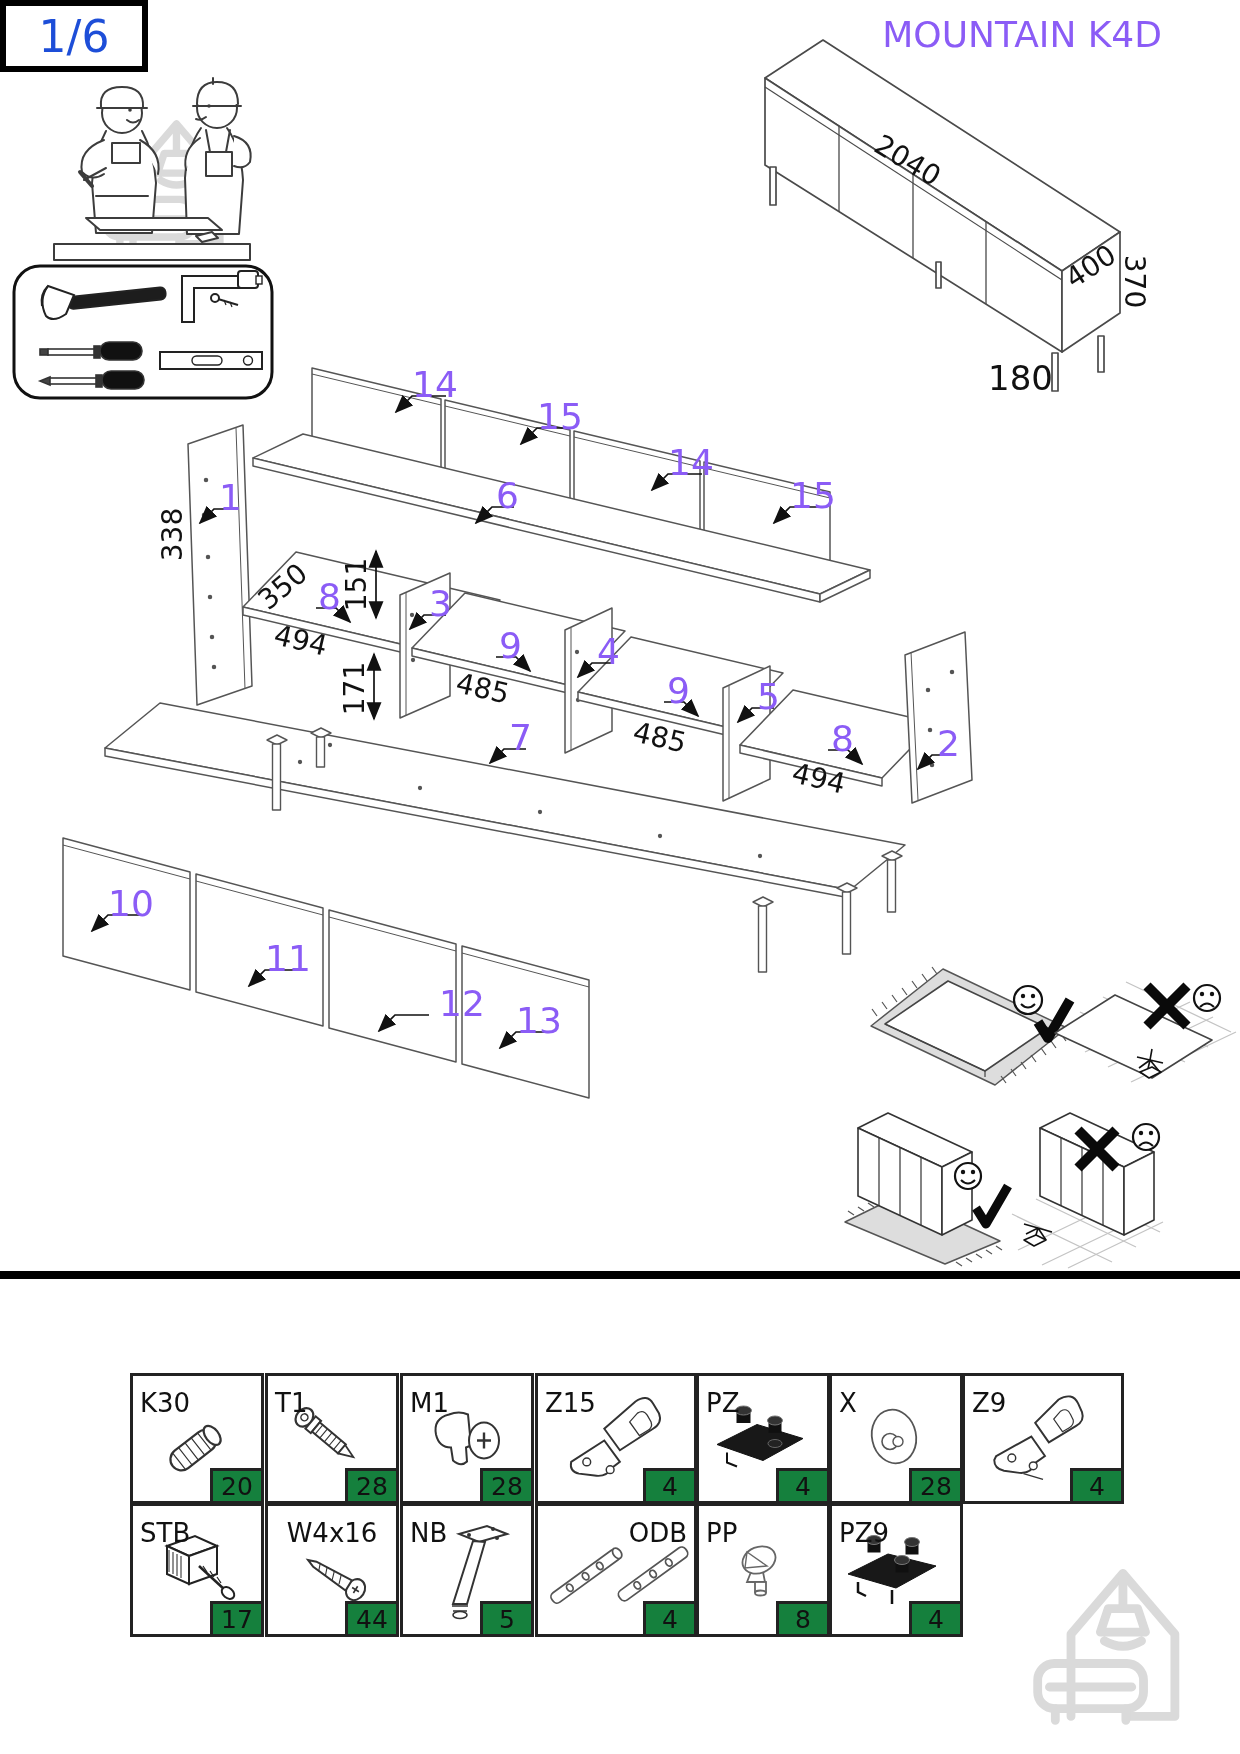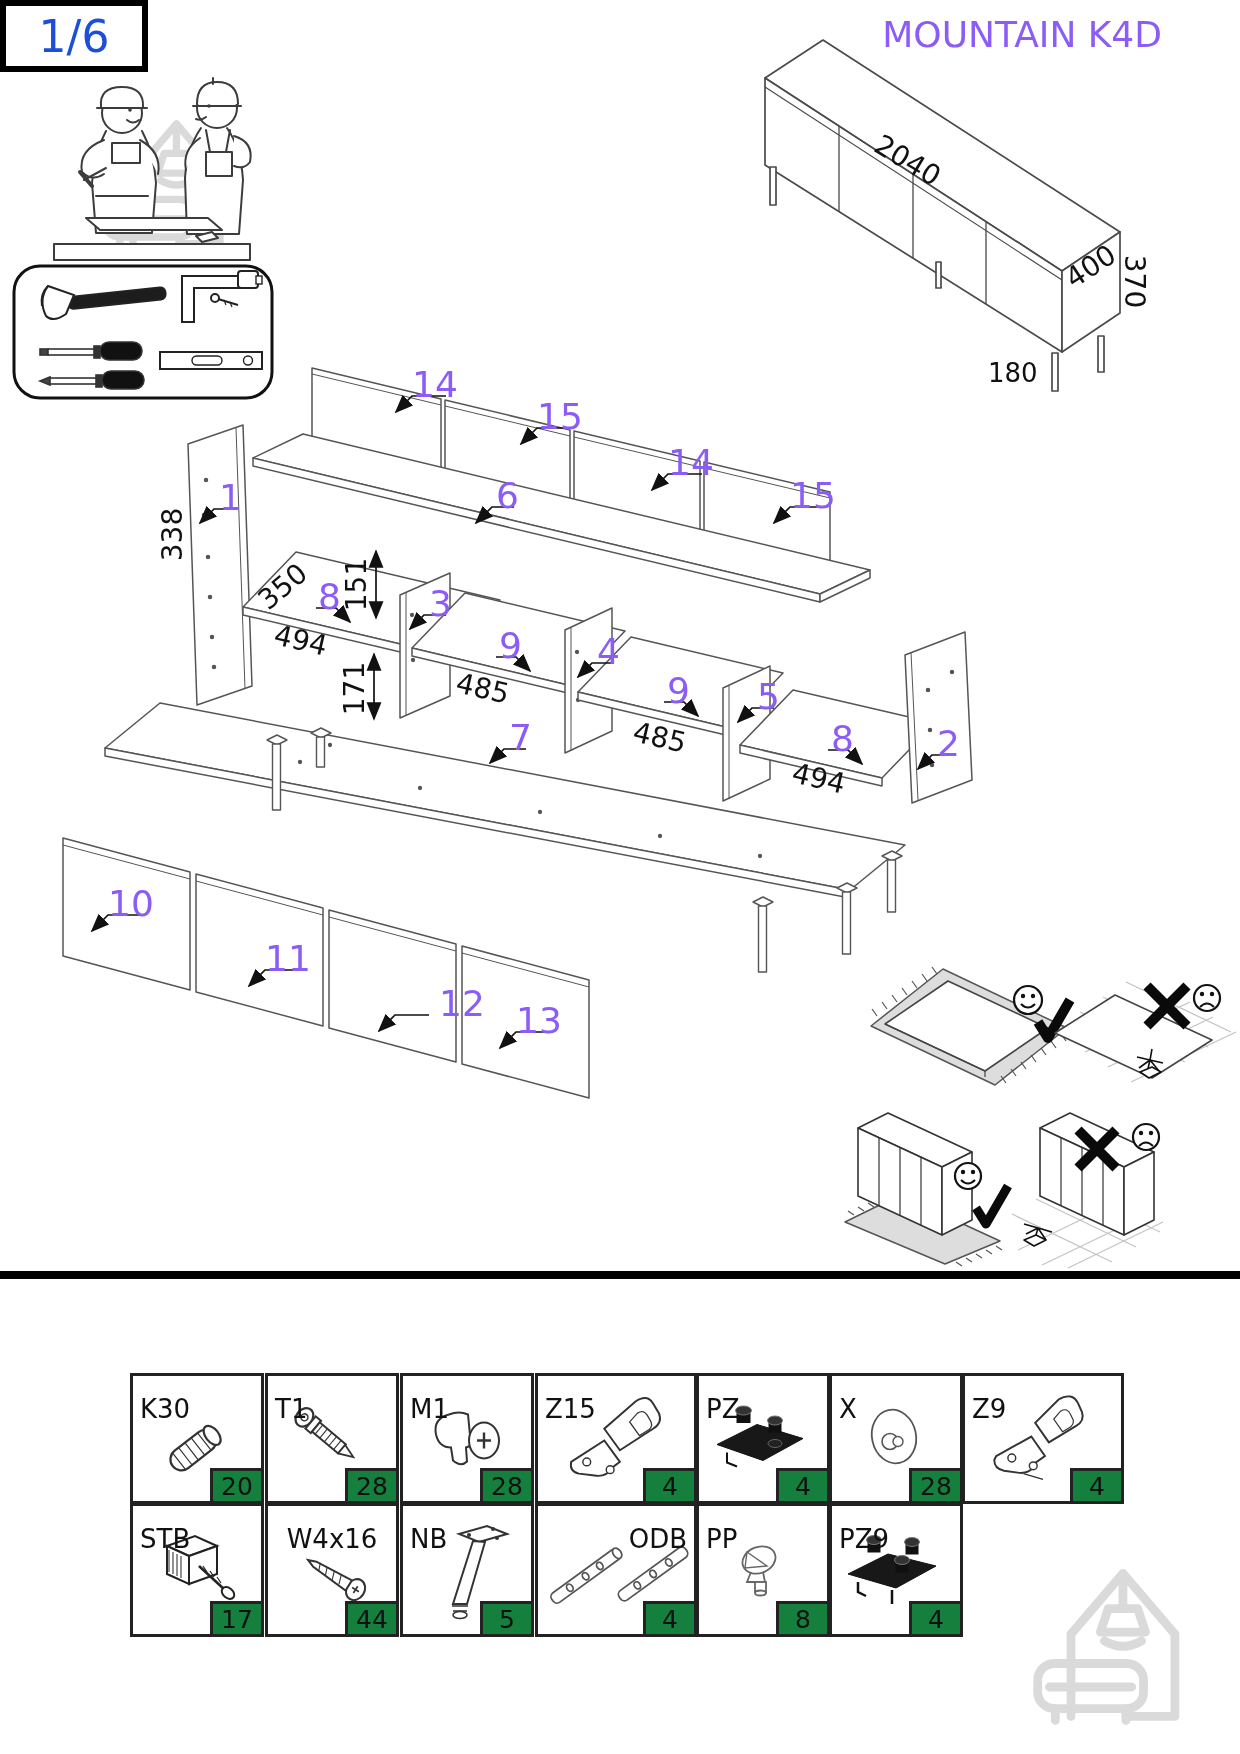--- a/index.html
+++ b/index.html
@@ -16,26 +16,26 @@
     display:flex; align-items:center; justify-content:center;
     font-size:44px; color:#1d4ed8;
   }
   .title {
     position:absolute; left:850px; top:14px; width:312px; text-align:right;
     font-size:36px; color:#8b5cf6; white-space:nowrap;
   }
 
   .plabel { position:absolute; font-size:36px; color:#8b5cf6; white-space:nowrap; }
   .dim    { position:absolute; font-size:28px; color:#111; white-space:nowrap; transform-origin:center; }
-  .dim.small { font-size:26px; }
+  .dim.small { font-size:34px; }
 
   .divider { position:absolute; left:0; top:1271px; width:1240px; height:8px; background:#000; }
 
   .cell { position:absolute; border:3px solid #222; background:#fff; }
-  .cell .code { position:absolute; left:7px; top:18px; font-size:26px; color:#111; }
+  .cell .code { position:absolute; left:7px; top:12px; font-size:26px; color:#111; }
   .cell.center .code { left:0; right:0; text-align:center; }
   .cell.right .code { left:auto; right:7px; }
   .cell .qty {
     position:absolute; right:-3px; bottom:-3px; width:48px; height:30px;
     border:3px solid #222; background:#15803d; font-size:25px;
     display:flex; align-items:center; justify-content:center;
   }
   .cell svg.icon { position:absolute; left:0; top:0; width:100%; height:100%; }
 </style>
 </head>

